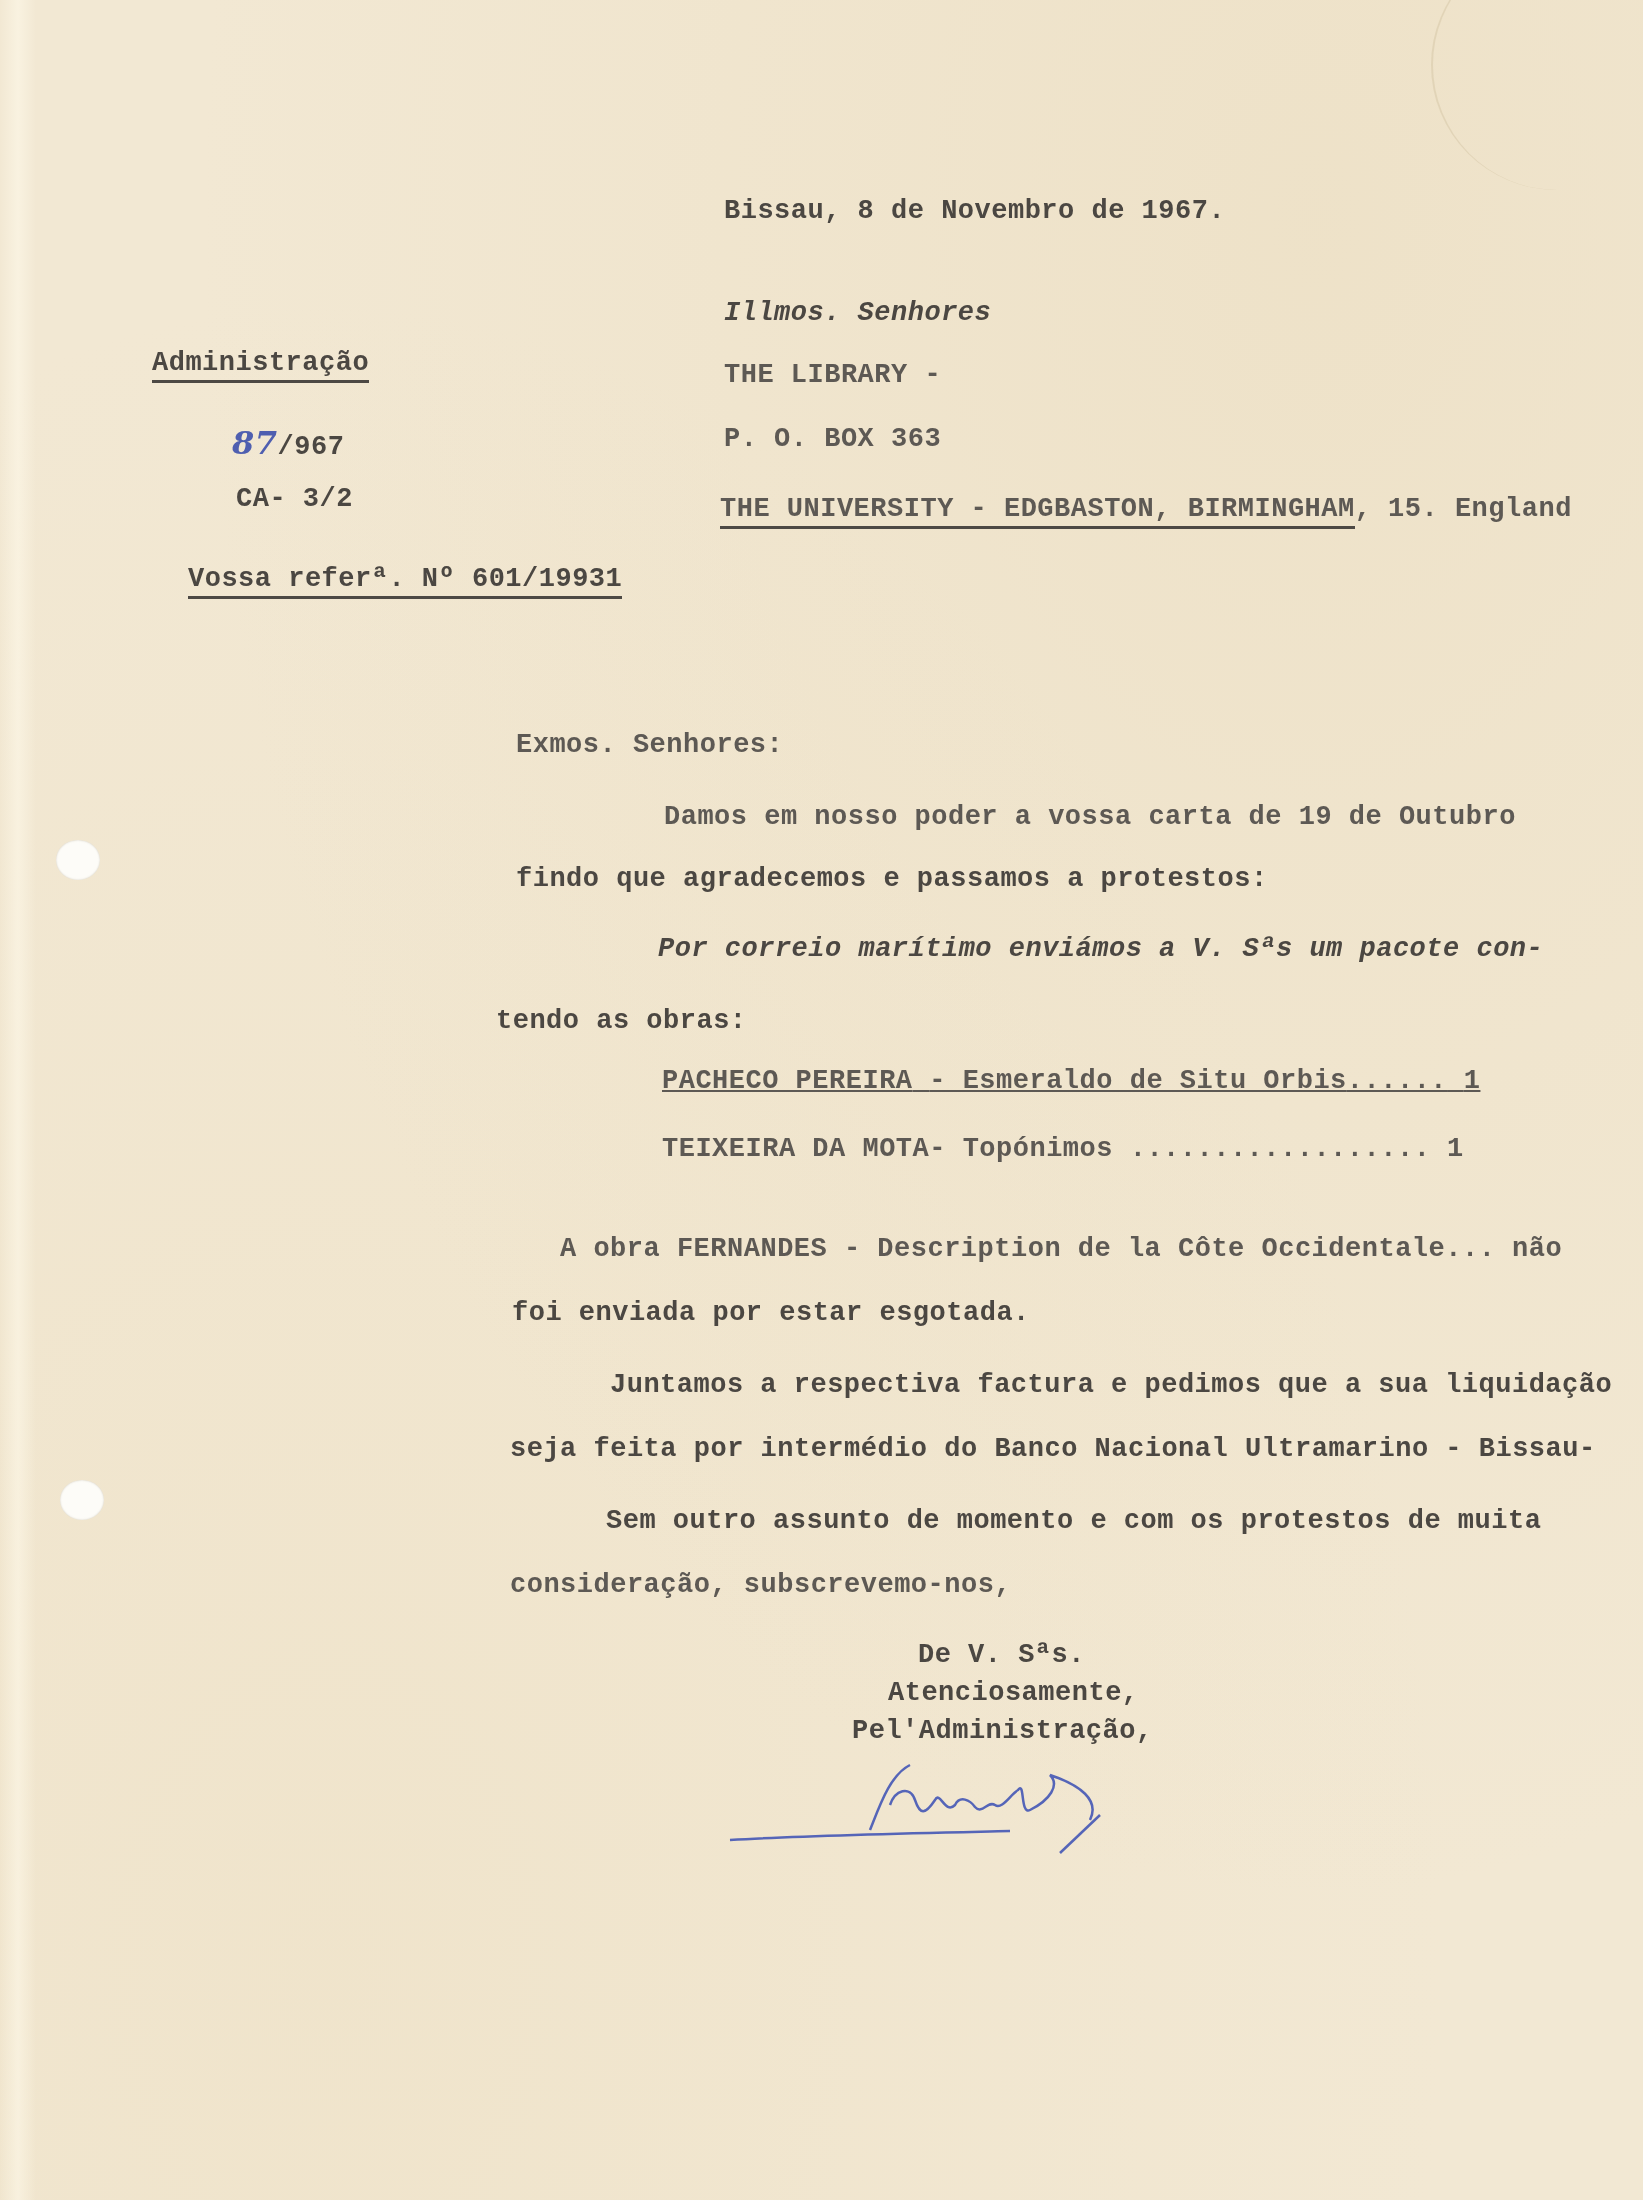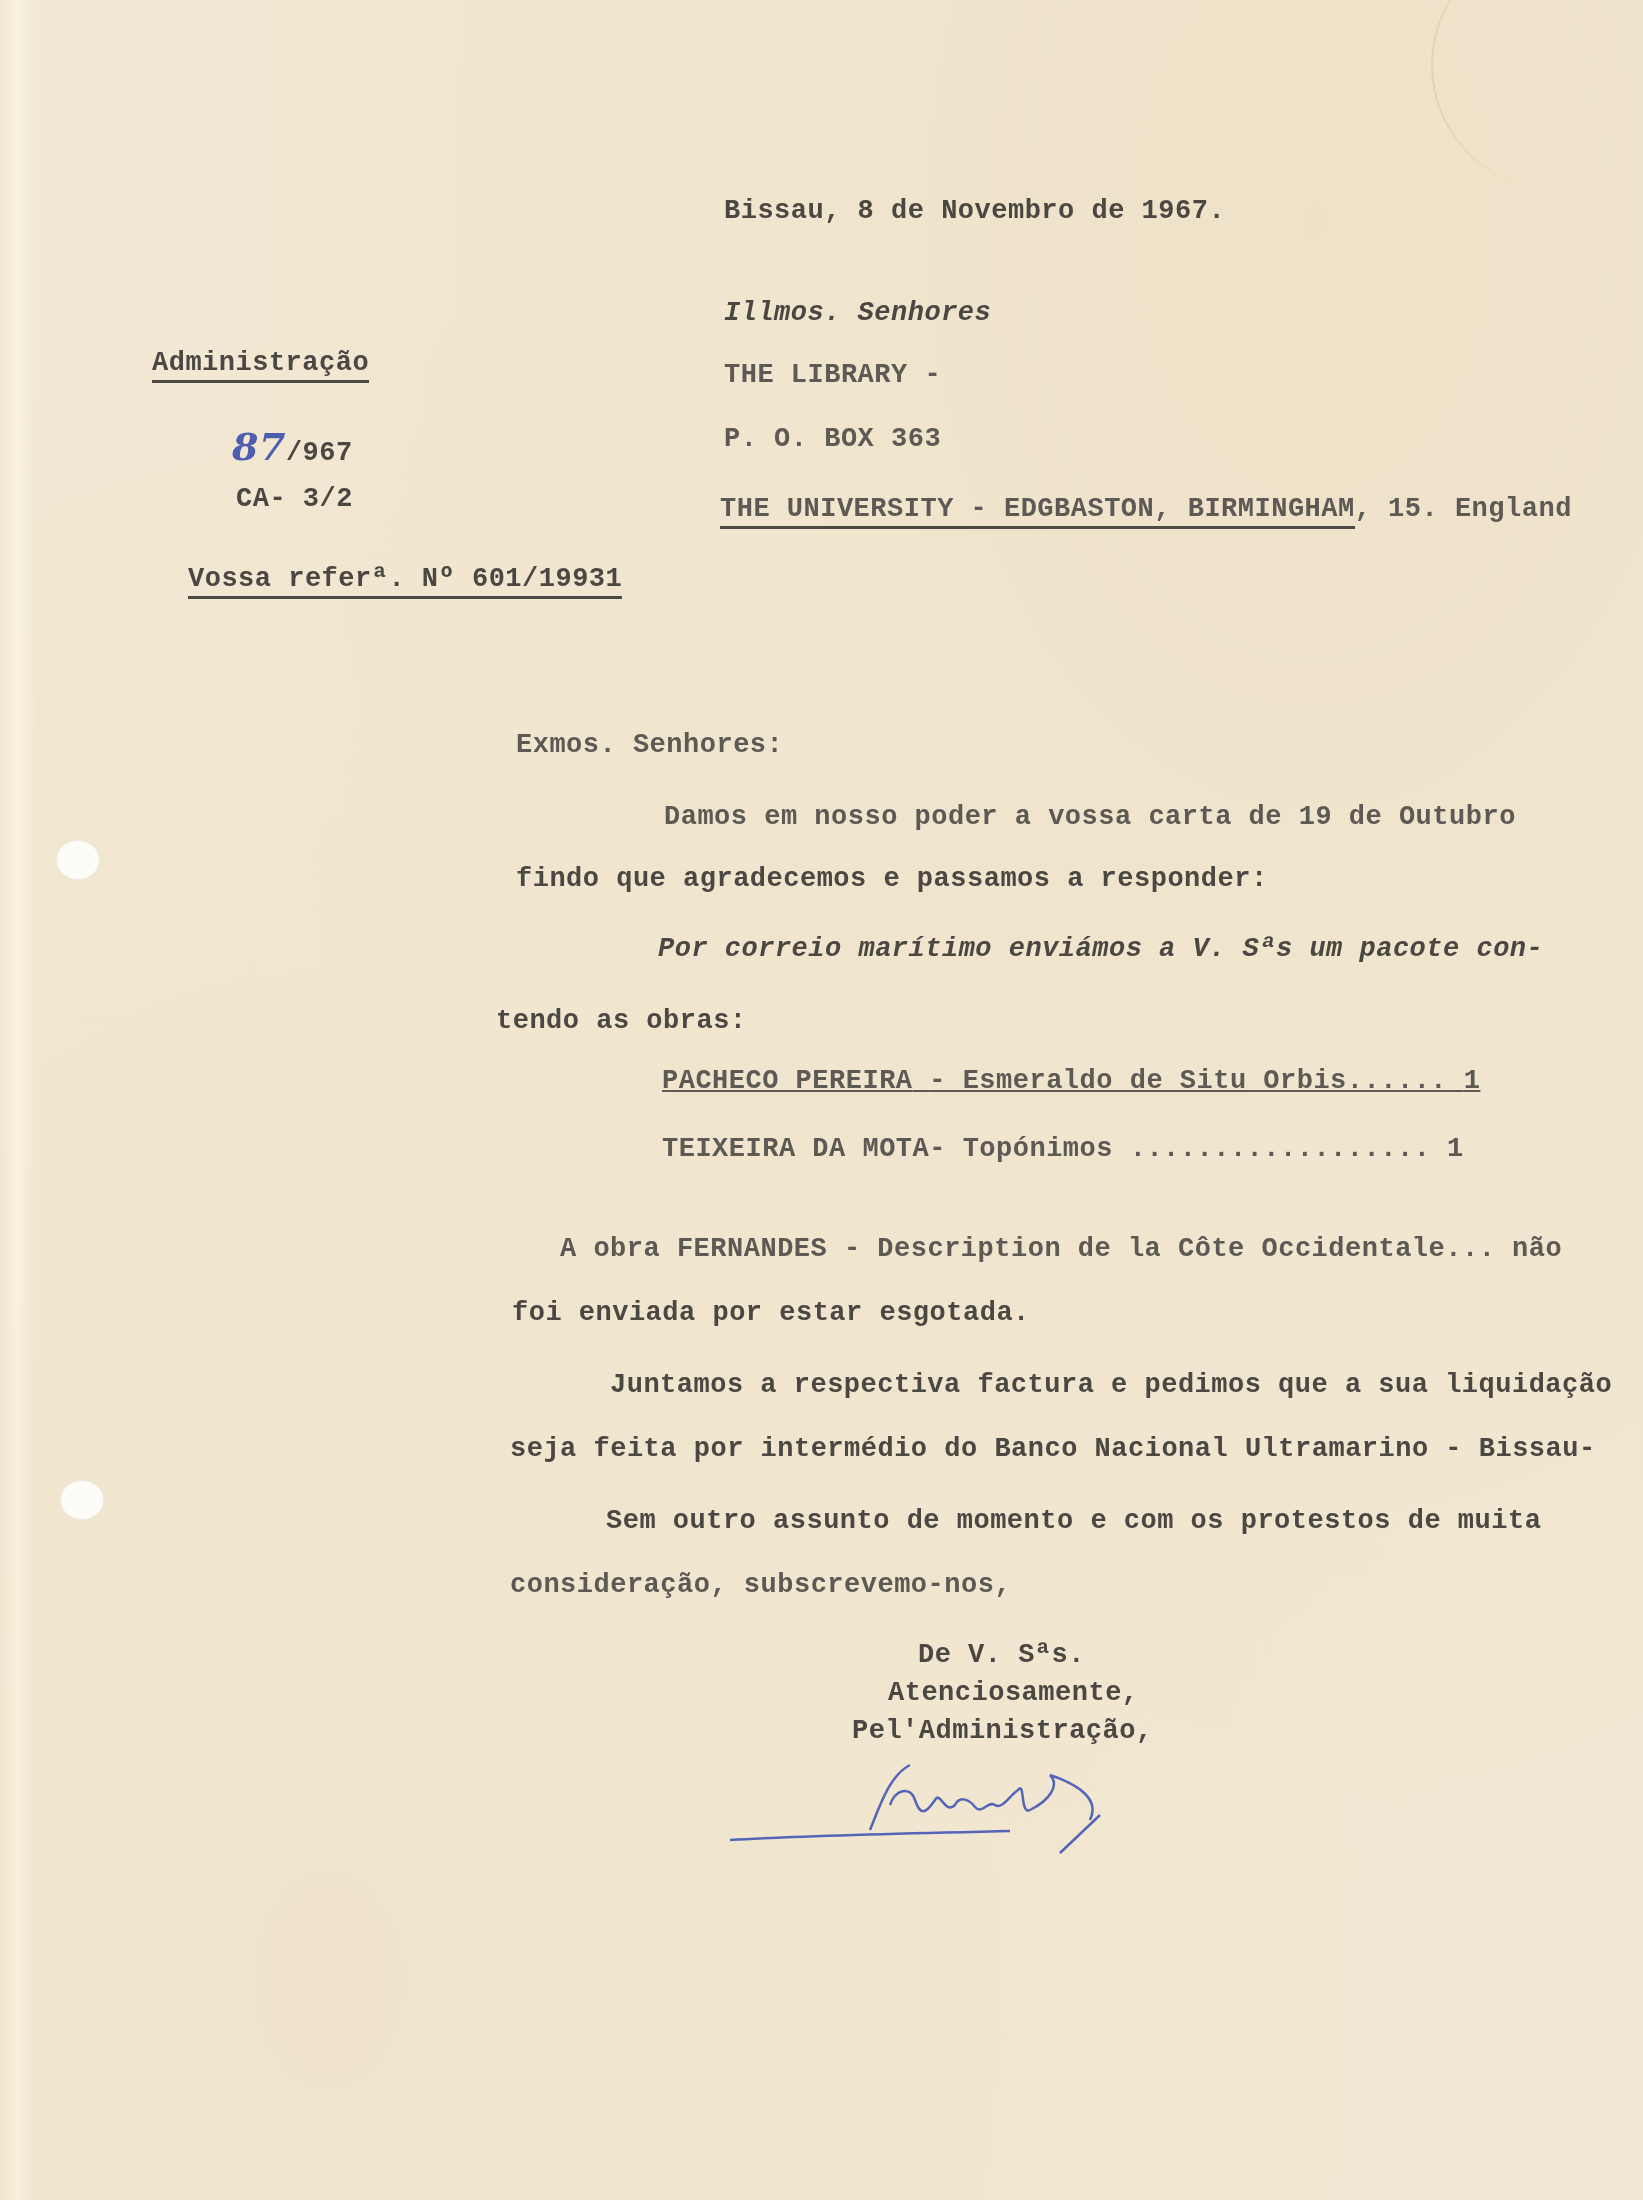--- a/index.html
+++ b/index.html
@@ -33,31 +33,31 @@
 <div class="tw light" style="left:724px; top:360px;">THE LIBRARY -</div>
 <div class="tw light" style="left:724px; top:424px;">P. O. BOX 363</div>
 <div class="tw light" style="left:720px; top:494px;">
   <span class="ul">THE UNIVERSITY  - EDGBASTON, BIRMINGHAM</span><span>, 15. England</span>
 </div>
 
 <div class="tw" style="left:152px; top:348px;">
   <span class="ul">Administração</span>
 </div>
 <div class="tw" style="left:232px; top:424px;">
-  <span class="handwritten" style="position:static; font-size:38px;">87</span><span>/967</span>
+  <span class="handwritten" style="position:static; font-size:32px;">87</span><span>/967</span>
 </div>
 <div class="tw" style="left:236px; top:484px;">CA- 3/2</div>
 <div class="tw" style="left:188px; top:564px;text-align:right;">
   <span class="ul"><span>Vossa referª. Nº</span> <span>601/19931</span></span>
 </div>
 
 <div class="tw light" style="left:516px; top:730px;">Exmos. Senhores:</div>
 
 <div class="tw light" style="left:664px; top:802px;">Damos em nosso poder a vossa carta de 19 de Outubro</div>
-<div class="tw" style="left:516px; top:864px;">findo que agradecemos e passamos a responder:</div>
+<div class="tw" style="left:516px; top:864px;">findo que agradecemos e passamos a protestos:</div>
 <div class="tw" style="left:658px; top:934px;font-style:italic;">Por correio marítimo enviámos a V. Sªs um pacote con-</div>
 <div class="tw" style="left:496px; top:994px;margin-top:12px;">tendo as obras:</div>
 
 <div class="tw light" style="left:662px; top:1066px;text-decoration:underline;">
   <span>PACHECO PEREIRA</span> <span>- Esmeraldo de Situ Orbis</span><span>......</span> <span>1</span>
 </div>
 <div class="tw light" style="left:662px; top:1134px;">
   <span>TEIXEIRA DA MOTA</span><span>- Topónimos</span><span> ..................</span> <span>1</span>
 </div>
 

